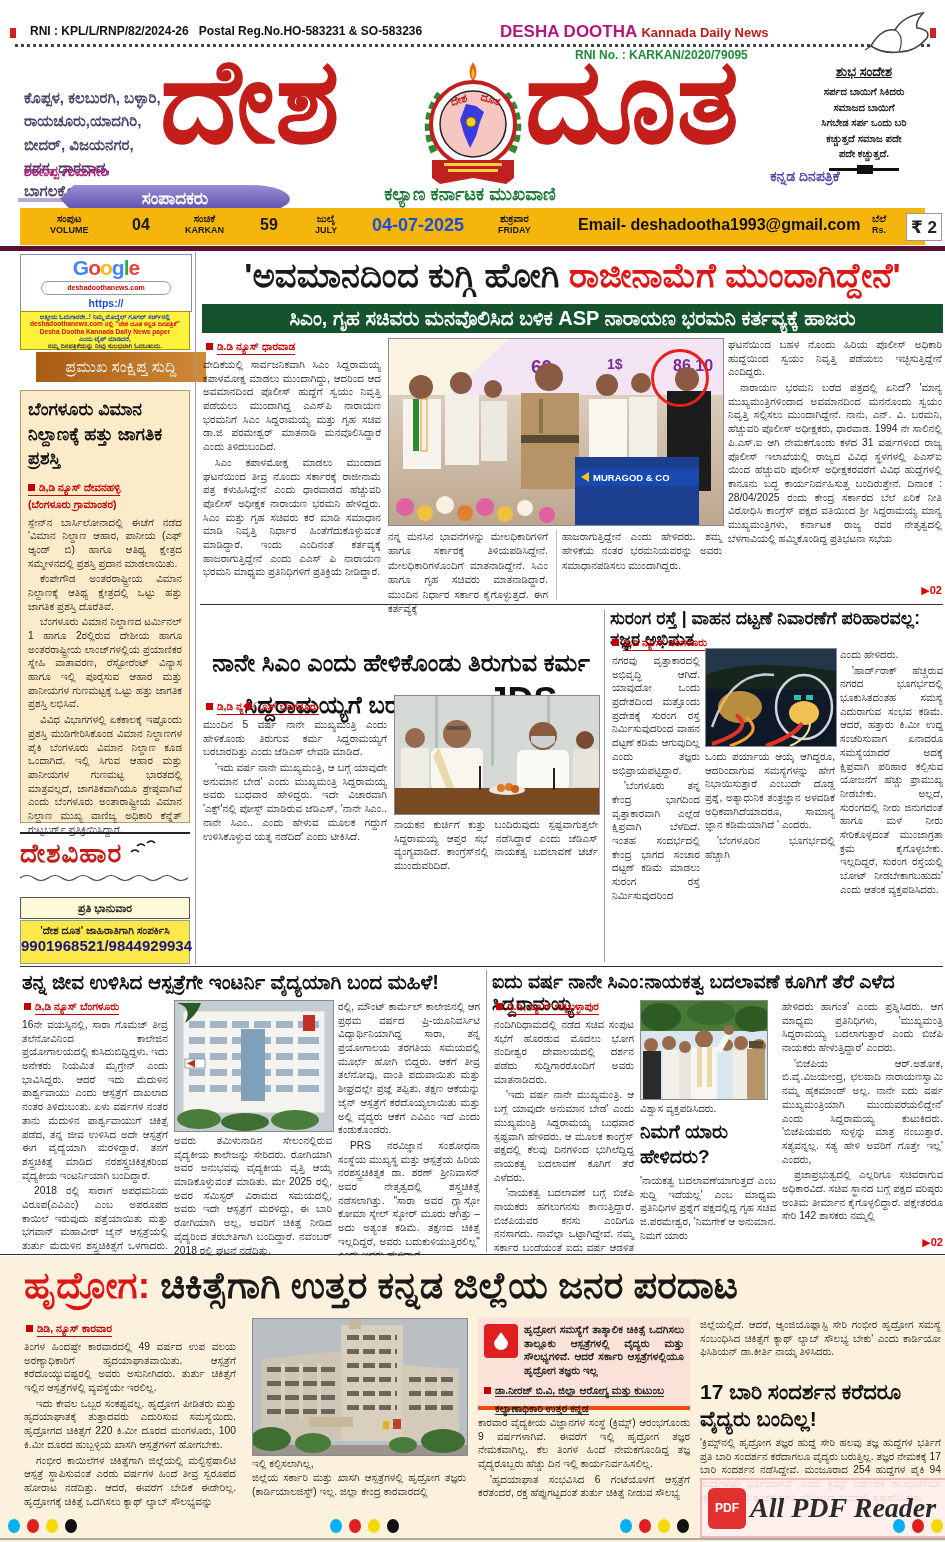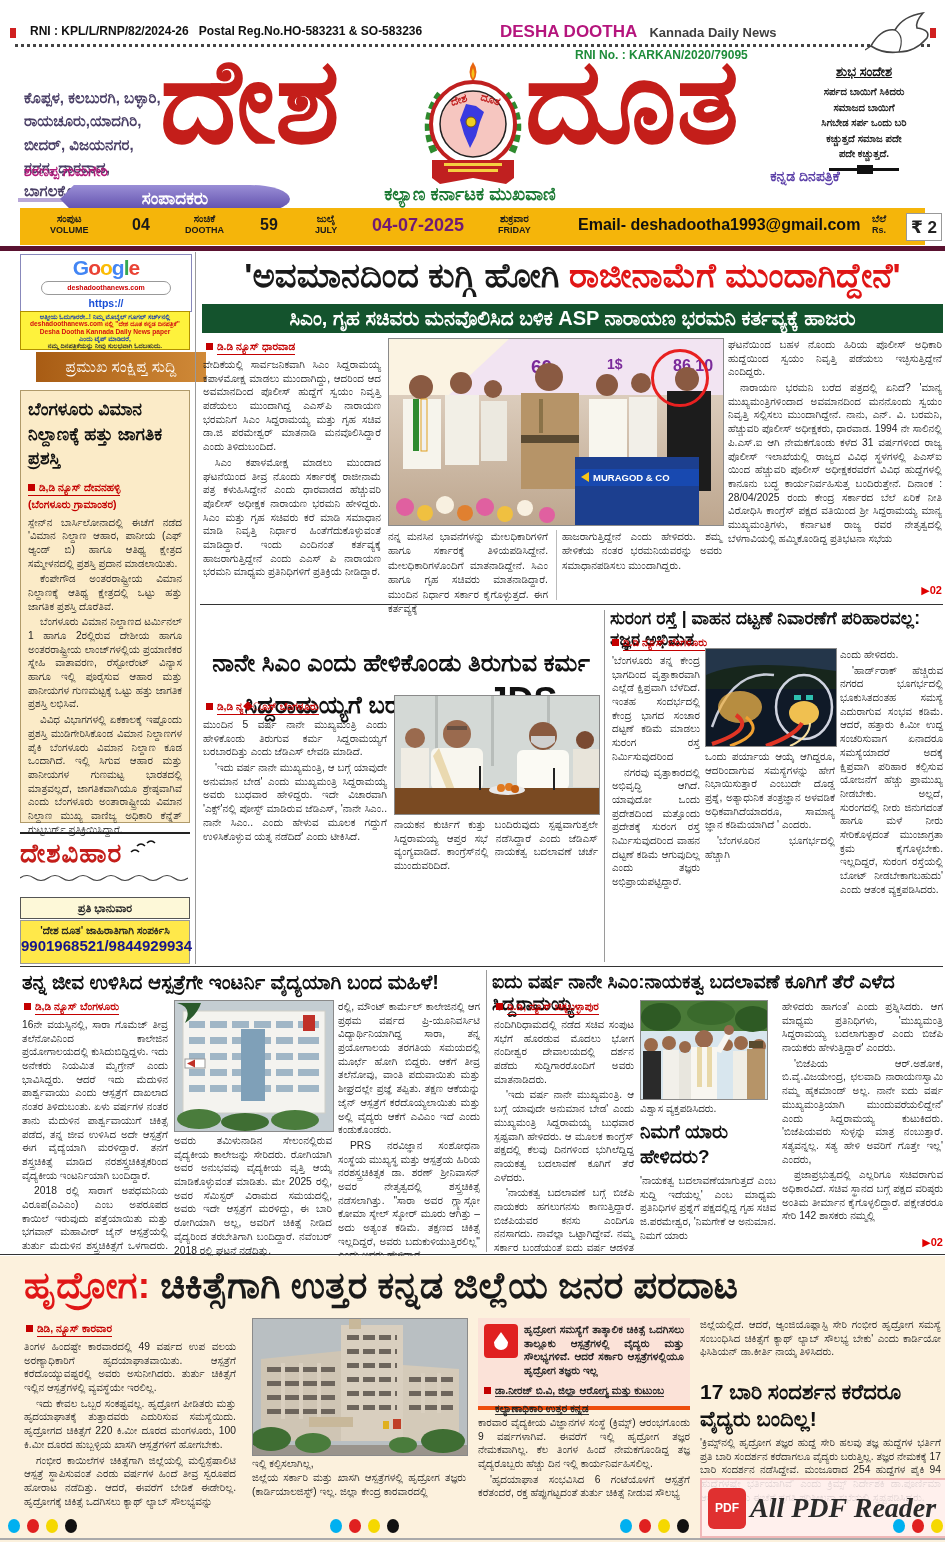--- a/index.html
+++ b/index.html
@@ -12,21 +12,21 @@
   .by{font-size:10.5px;font-weight:bold;color:#c40000;}
   .sq{display:inline-block;width:7px;height:7px;background:#c40000;margin-right:4px;}
   .vline{position:absolute;width:1px;background:#9a9a9a;}
   .hline{position:absolute;height:1px;background:#555;}
   .ph{position:absolute;overflow:hidden;border:1px solid #8a8a8a;background:#ccc;}
   .more{color:#e00000;font-weight:bold;font-size:11px;}
   
   .topbar{position:absolute;top:20px;left:0;width:945px;height:26px;}
   .rni-left{position:absolute;left:30px;top:4px;font-size:12px;font-weight:bold;color:#111;}
   .brand{position:absolute;left:500px;top:2px;font-size:17px;font-weight:bold;color:#b5157d;}
-  .brand small{color:#404040;font-size:13px;margin-left:8px;}
+  .brand small{color:#b91c1c;font-size:13px;}
   .dotline{position:absolute;top:44px;left:15px;width:915px;border-top:3px dotted #444;}
   .rni-green{position:absolute;top:48px;left:575px;font-size:12px;font-weight:bold;color:#1e8c3a;}
   .cornertick{position:absolute;width:6px;height:10px;background:#d02020;}
   
   .districts{position:absolute;left:24px;top:86px;width:140px;font-size:15px;font-weight:bold;color:#4a3f66;line-height:1.55;}
   .editorname{position:absolute;left:24px;top:163px;font-size:14px;font-weight:bold;color:#b01878;}
   .penline{position:absolute;left:18px;top:198px;width:48px;height:4px;background:#b8a8d8;}
   .penbanner{position:absolute;left:60px;top:185px;width:230px;height:28px;
      background:linear-gradient(180deg,#9a8ed6,#5a48a8);border-radius:14px 40px 40px 14px/50% 50% 50% 50%;
      display:flex;align-items:center;justify-content:center;color:#fff;font-size:17px;font-weight:bold;
@@ -39,21 +39,21 @@
   .blessing .t{font-size:13px;font-weight:bold;text-decoration:underline;color:#111;margin-bottom:4px;}
   .blessing .l{font-size:10px;font-weight:bold;color:#222;line-height:1.55;}
   .blessdiv{margin:6px auto 0;width:70px;height:3px;background:#111;position:relative;}
   .blessdiv:after{content:"";position:absolute;left:28px;top:-3px;width:16px;height:9px;background:#111;}
   
   .infobar{position:absolute;left:20px;top:208px;width:905px;height:37px;background:#f5b50a;}
   .ib{position:absolute;top:5px;text-align:center;font-weight:bold;color:#1a1a1a;}
   .ib .kn{display:block;font-size:10px;}
   .ib .en{display:block;font-size:9px;}
   .ibbig{position:absolute;top:8px;font-size:16px;font-weight:bold;color:#1a1a1a;}
-  .ibdate{position:absolute;top:7px;font-size:18px;font-weight:bold;color:#701a75;}
+  .ibdate{position:absolute;top:7px;font-size:18px;font-weight:bold;color:#1d4ed8;}
   .ibemail{position:absolute;top:8px;font-size:16px;font-weight:bold;color:#111;}
   .pricebox{position:absolute;left:886px;top:5px;width:34px;height:26px;background:#fff;border:1px solid #999;
       display:flex;align-items:center;justify-content:center;font-size:17px;font-weight:bold;color:#222;}
   .maroonrule{position:absolute;left:0;top:246px;width:945px;height:5px;background:#5a1230;}
   
   .gbox{position:absolute;left:20px;top:254px;width:170px;height:56px;background:#fff;border:1px solid #8888bb;text-align:center;}
   .glogo{font-size:21px;font-weight:bold;letter-spacing:-1px;margin-top:1px;}
   .glogo span:nth-child(1){color:#4285F4}.glogo span:nth-child(2){color:#EA4335}
   .glogo span:nth-child(3){color:#FBBC05}.glogo span:nth-child(4){color:#4285F4}
   .glogo span:nth-child(5){color:#34A853}.glogo span:nth-child(6){color:#EA4335}
@@ -175,21 +175,21 @@
 </div>
 
 <div class="infobar">
   <span class="ib" style="left:30px;">
     <span class="kn">ಸಂಪುಟ</span>
       <span class="en">VOLUME</span>
     </span>
   <span class="ibbig" style="left:112px;">04</span>
   <span class="ib" style="left:165px;">
     <span class="kn">ಸಂಚಿಕೆ</span>
-      <span class="en">DOOTHA</span>
+      <span class="en">KARKAN</span>
     </span>
   <span class="ibbig" style="left:240px;">59</span>
   <span class="ib" style="left:295px;">
     <span class="kn">ಜುಲೈ</span>
       <span class="en">JULY</span>
     </span>
   <span class="ibdate" style="left:352px;">04-07-2025</span>
   <span class="ib" style="left:478px;">
     <span class="kn">ಶುಕ್ರವಾರ</span>
       <span class="en">FRIDAY</span>
@@ -355,22 +355,22 @@
   </svg>
 </div>
 <div class="abs bt" style="left:394px;top:818px;width:204px;height:144px;">ನಾಯಕನ ಕುರ್ಚಿಗೆ ಕುತ್ತು ಬಂದಿರುವುದು ಸ್ಪಷ್ಟವಾಗುತ್ತಲೇ ಸಿದ್ದರಾಮಯ್ಯ ಆಪ್ತರ ಸಭೆ ನಡೆಸಿದ್ದಾರೆ ಎಂದು ಜೆಡಿಎಸ್ ವ್ಯಂಗ್ಯವಾಡಿದೆ. ಕಾಂಗ್ರೆಸ್‌ನಲ್ಲಿ ನಾಯಕತ್ವ ಬದಲಾವಣೆ ಚರ್ಚೆ ಮುಂದುವರಿದಿದೆ.</div>
 <div class="vline" style="left:604px;top:610px;height:352px;"></div>
 
 <div class="tunhead">ಸುರಂಗ ರಸ್ತೆ | ವಾಹನ ದಟ್ಟಣೆ ನಿವಾರಣೆಗೆ ಪರಿಹಾರವಲ್ಲ: ತಜ್ಞರ ಅಭಿಮತ</div>
 <div class="abs by" style="left:612px;top:636px;">
   <span class="sq"></span><span class="bylineu">ಡಿ.ಡಿ ನ್ಯೂಸ್ ಬೆಂಗಳೂರು</span>
 </div>
 <div class="abs bt" style="left:612px;top:654px;width:88px;height:308px;">
-  <p>'ಬೆಂಗಳೂರು ತನ್ನ ಕೇಂದ್ರ ಭಾಗದಿಂದ ವೃತ್ತಾಕಾರವಾಗಿ ಎಲ್ಲೆಡೆ ಕ್ಷಿಪ್ರವಾಗಿ ಬೆಳೆದಿದೆ. ಇಂತಹ ಸಂದರ್ಭದಲ್ಲಿ ಕೇಂದ್ರ ಭಾಗದ ಸಂಚಾರ ದಟ್ಟಣೆ ಕಡಿಮೆ ಮಾಡಲು ಸುರಂಗ ರಸ್ತೆ ನಿರ್ಮಿಸುವುದರಿಂದ</p>
-    <p>ನಗರವು ವೃತ್ತಾಕಾರದಲ್ಲಿ ಅಭಿವೃದ್ಧಿ ಆಗಿದೆ. ಯಾವುದೋ ಒಂದು ಪ್ರದೇಶದಿಂದ ಮತ್ತೊಂದು ಪ್ರದೇಶಕ್ಕೆ ಸುರಂಗ ರಸ್ತೆ ನಿರ್ಮಿಸುವುದರಿಂದ ವಾಹನ ದಟ್ಟಣೆ ಕಡಿಮೆ ಆಗುವುದಿಲ್ಲ ಎಂದು ತಜ್ಞರು ಅಭಿಪ್ರಾಯಪಟ್ಟಿದ್ದಾರೆ.</p>
+  <p>ನಗರವು ವೃತ್ತಾಕಾರದಲ್ಲಿ ಅಭಿವೃದ್ಧಿ ಆಗಿದೆ. ಯಾವುದೋ ಒಂದು ಪ್ರದೇಶದಿಂದ ಮತ್ತೊಂದು ಪ್ರದೇಶಕ್ಕೆ ಸುರಂಗ ರಸ್ತೆ ನಿರ್ಮಿಸುವುದರಿಂದ ವಾಹನ ದಟ್ಟಣೆ ಕಡಿಮೆ ಆಗುವುದಿಲ್ಲ ಎಂದು ತಜ್ಞರು ಅಭಿಪ್ರಾಯಪಟ್ಟಿದ್ದಾರೆ.</p>
+    <p>'ಬೆಂಗಳೂರು ತನ್ನ ಕೇಂದ್ರ ಭಾಗದಿಂದ ವೃತ್ತಾಕಾರವಾಗಿ ಎಲ್ಲೆಡೆ ಕ್ಷಿಪ್ರವಾಗಿ ಬೆಳೆದಿದೆ. ಇಂತಹ ಸಂದರ್ಭದಲ್ಲಿ ಕೇಂದ್ರ ಭಾಗದ ಸಂಚಾರ ದಟ್ಟಣೆ ಕಡಿಮೆ ಮಾಡಲು ಸುರಂಗ ರಸ್ತೆ ನಿರ್ಮಿಸುವುದರಿಂದ</p>
 </div>
 <div class="ph" style="left:705px;top:648px;width:130px;height:97px;">
   <svg width="130" height="97" viewBox="0 0 130 97">
     <rect width="130" height="97" fill="#0e1826"></rect>
     <rect width="130" height="26" fill="#24364a"></rect>
     <path d="M0,26 Q40,8 130,22 L130,40 L0,40 Z" fill="#17261c"></path>
     <path d="M6,78 Q26,20 68,26" fill="none" stroke="#c8ccd8" stroke-width="2.5"></path>
     <ellipse cx="34" cy="58" rx="22" ry="16" fill="#f0b44a" opacity=".75"></ellipse>
     <ellipse cx="98" cy="58" rx="28" ry="32" fill="#16203244" stroke="#d0d4e0" stroke-width="2.5"></ellipse>
     <ellipse cx="98" cy="64" rx="15" ry="12" fill="#f0c050"></ellipse>

